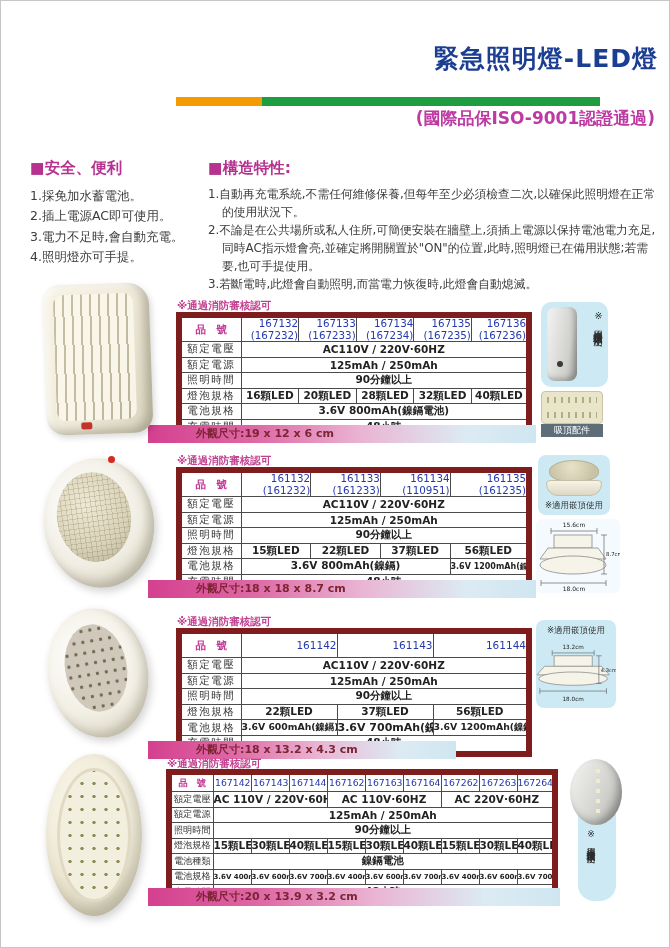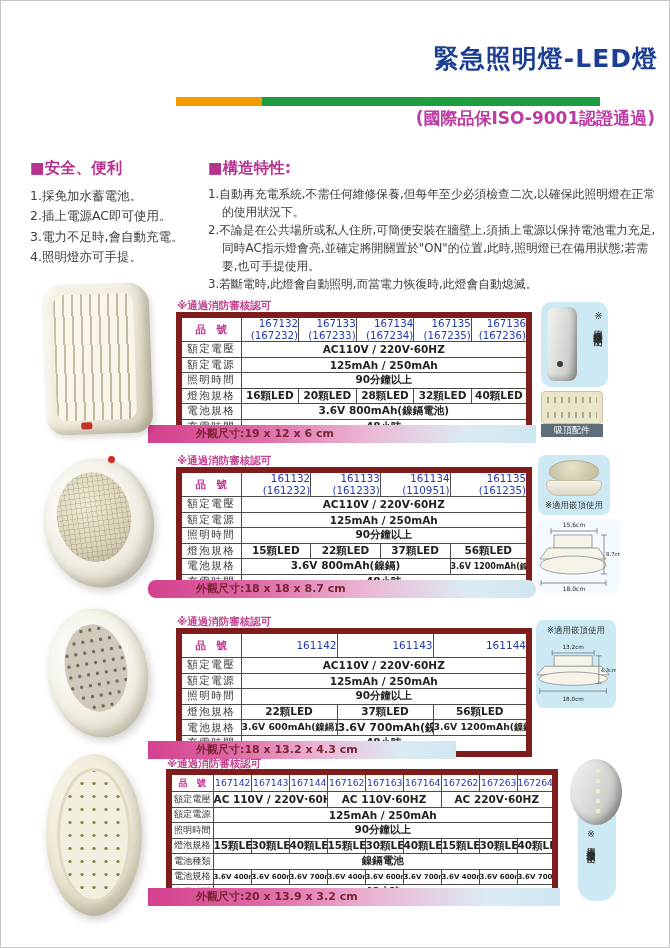--- a/index.html
+++ b/index.html
@@ -265,21 +265,21 @@
         <td class="v" colspan="3">3.6V  800mAh(鎳鎘)</td>
         <td class="bs">3.6V 1200mAh(鎳氫)</td>
       </tr>
       <tr>
             <td class="l">充電時間</td>
             <td class="v" colspan="4">48小時</td>
           </tr>
     </tbody>
       </table>
   </div>
-  <div class="dims" style="left:148px;top:580px;width:388px;border-radius:8px;">外觀尺寸:18 x 18 x 8.7 cm</div>
+  <div class="dims" style="left:148px;top:580px;width:388px;">外觀尺寸:18 x 18 x 8.7 cm</div>
   <div class="panel" style="left:538px;top:455px;width:72px;height:60px;border-radius:8px;">
     <div class="p2small">
         <div class="lens"></div>
         <div class="base"></div>
       </div>
     <div class="chip-cap" style="position:absolute;left:0;right:0;bottom:3px;">※適用嵌頂使用</div>
   </div>
   <div class="diag" style="left:536px;top:519px;width:84px;height:74px;">
     <svg width="84" height="74" viewBox="0 0 84 74">
       <text class="dtxt" x="38" y="8" text-anchor="middle">15.6cm</text>

